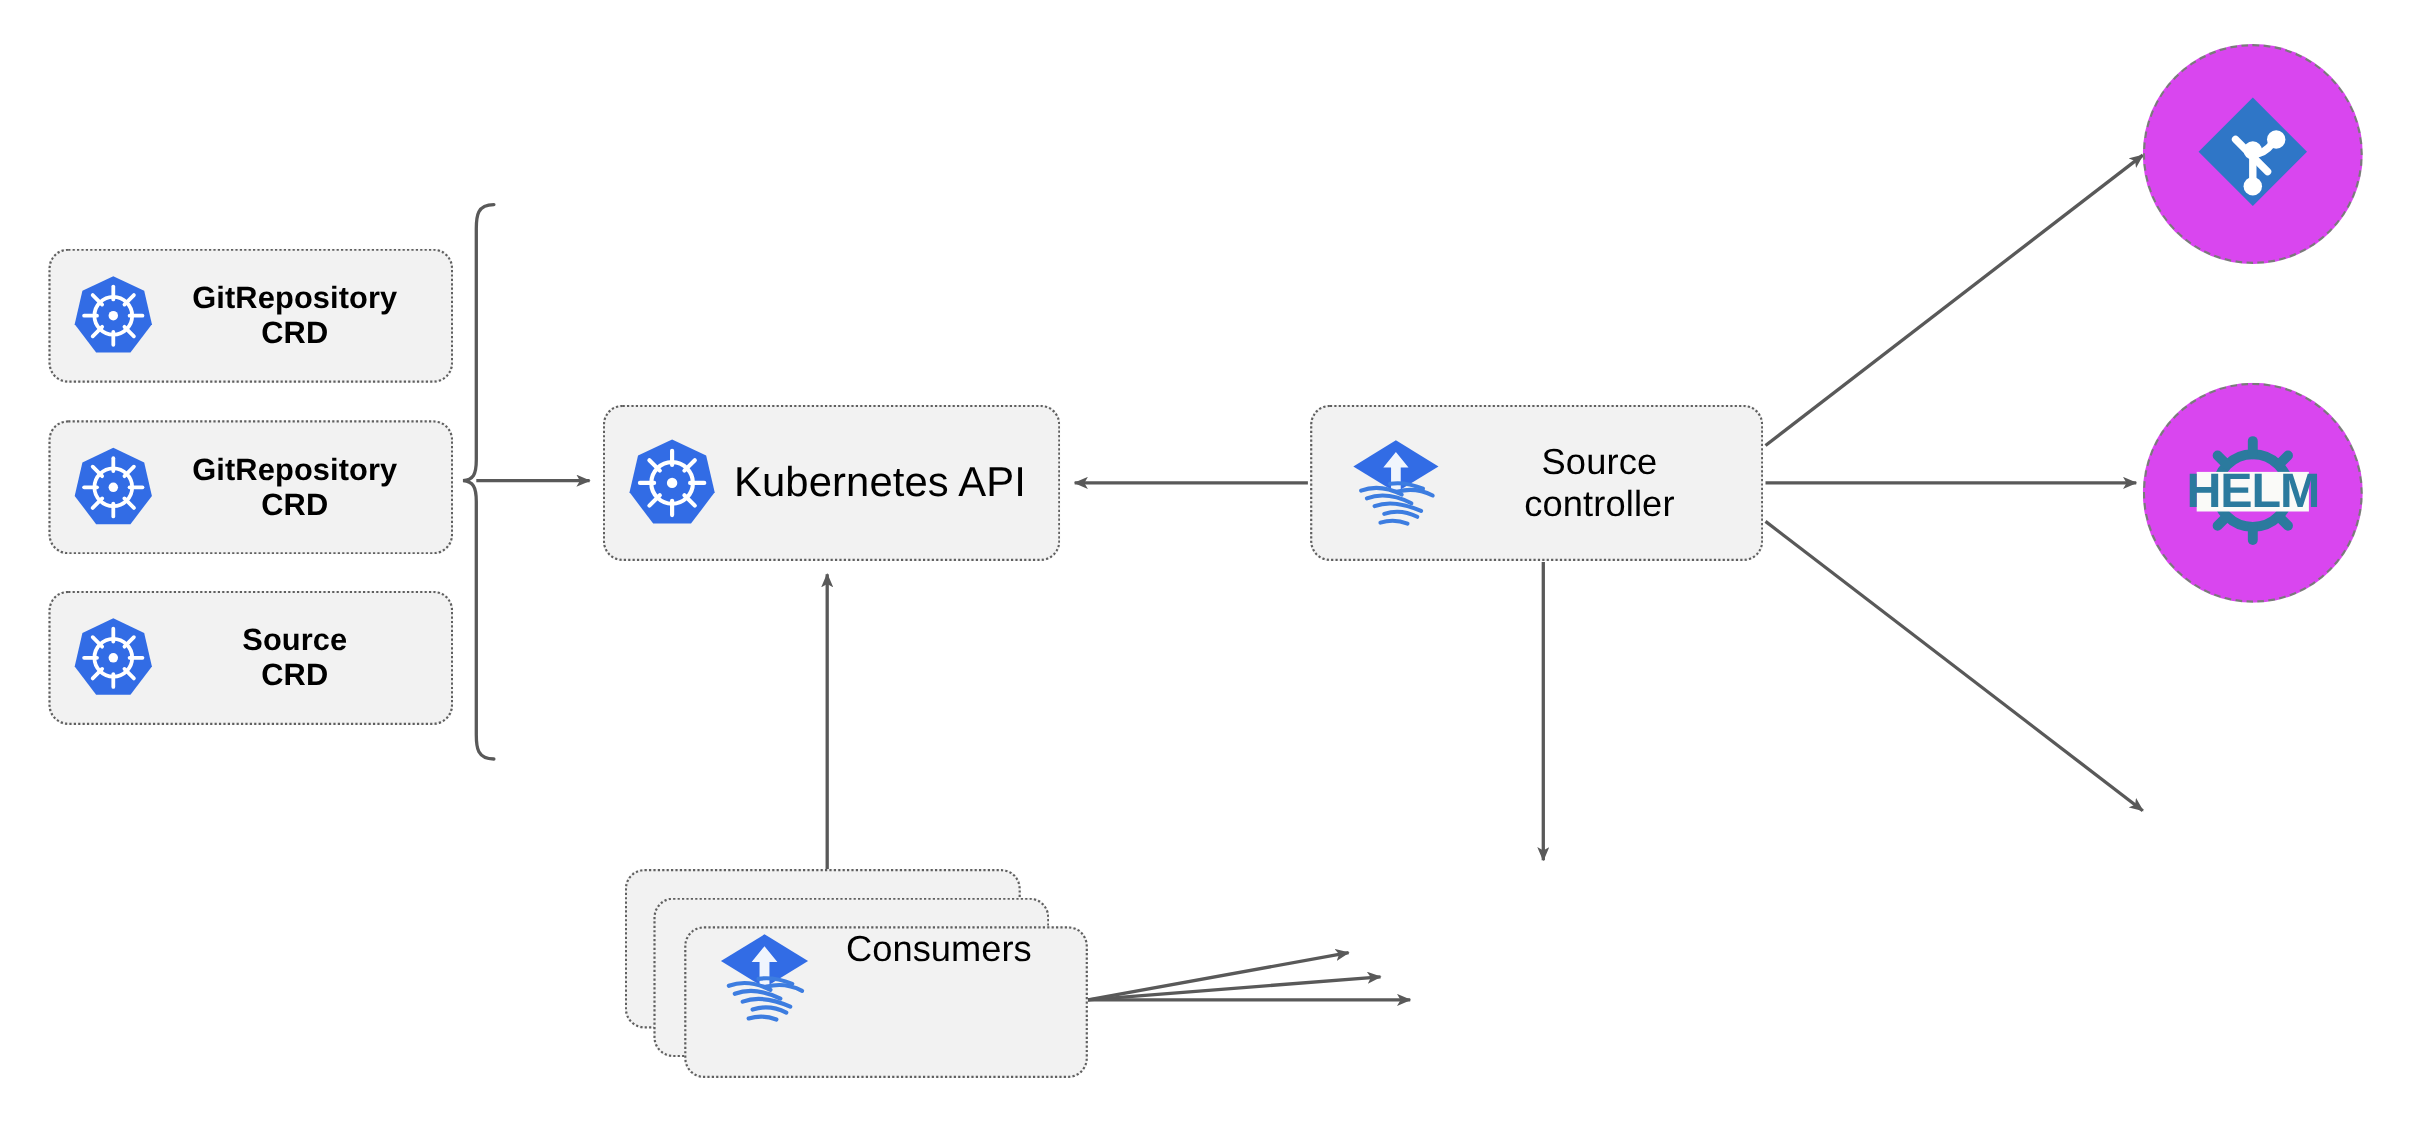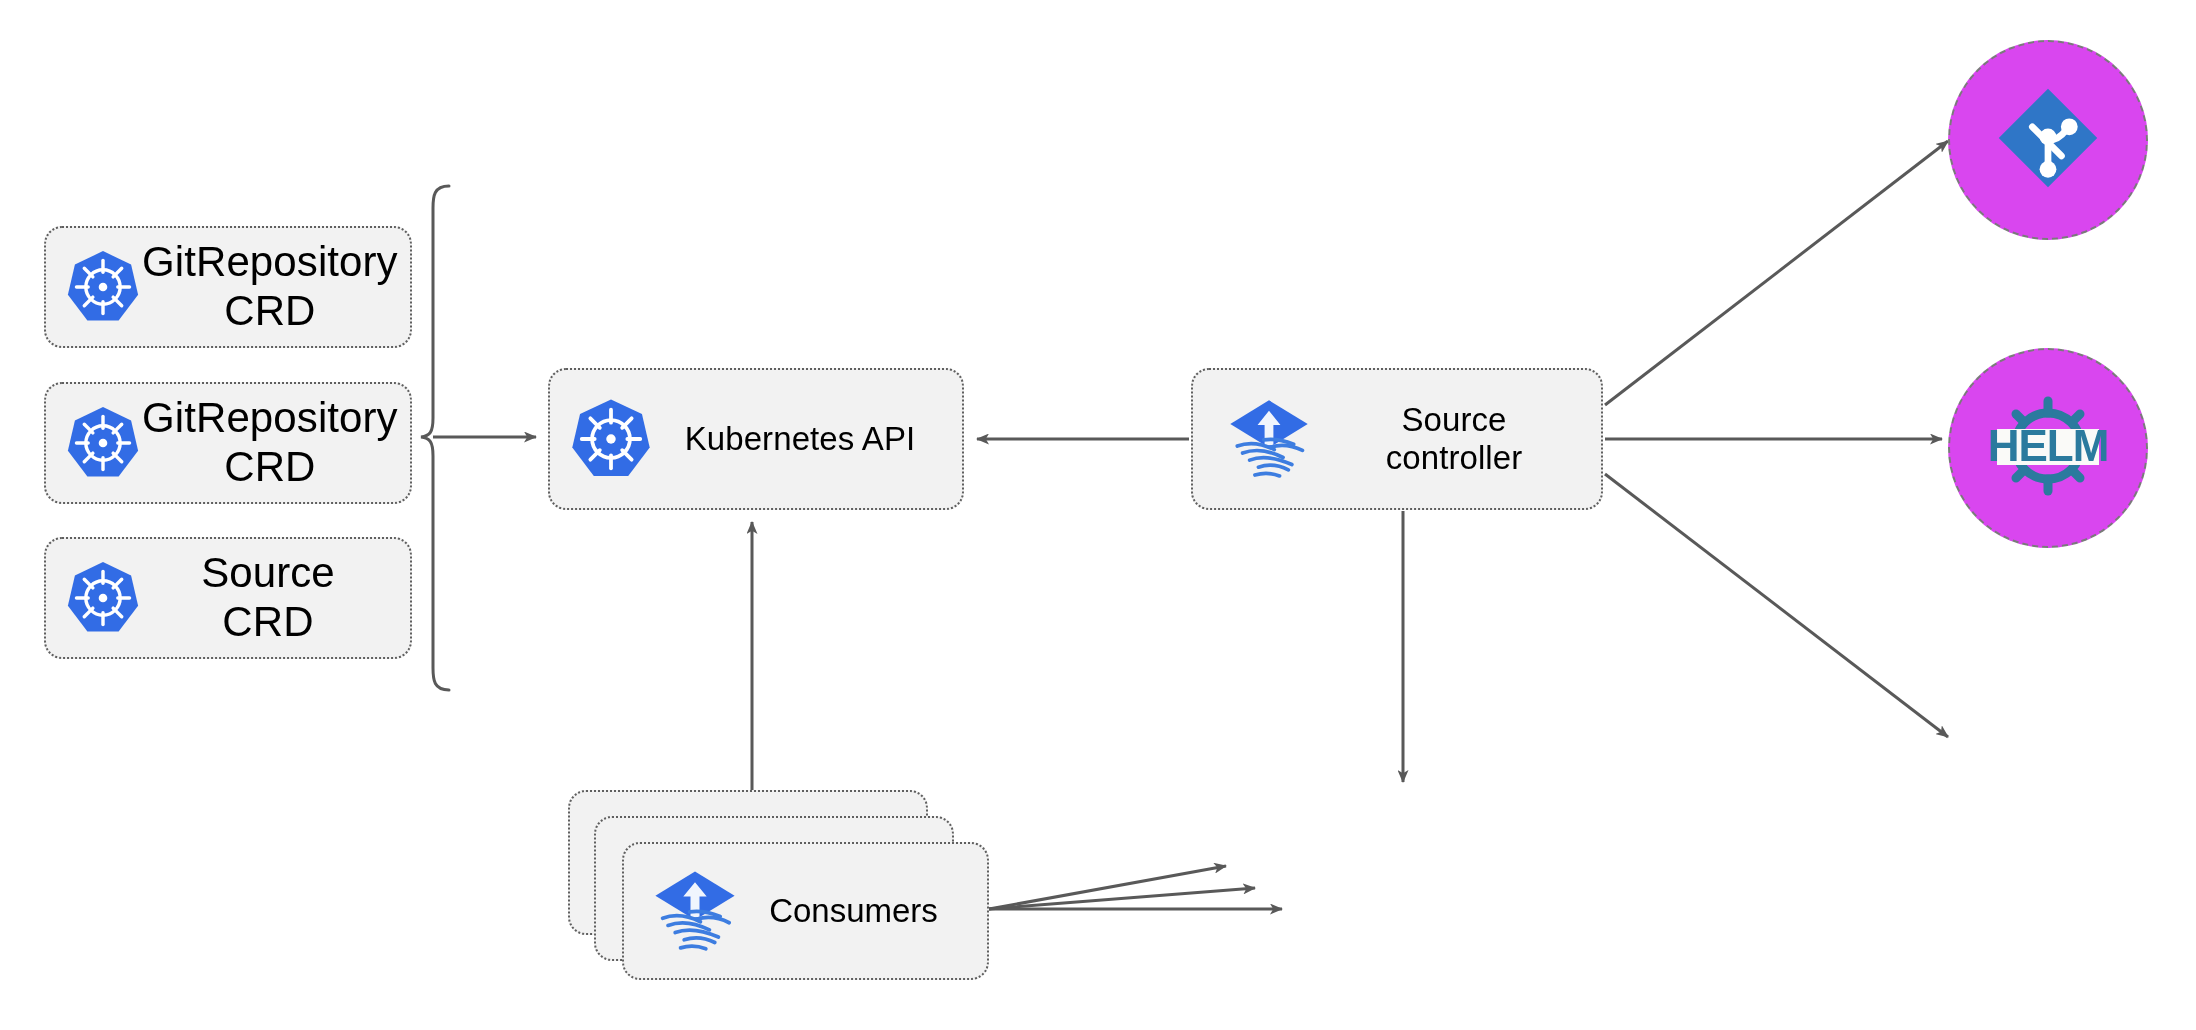--- a/index.html
+++ b/index.html
@@ -35,44 +35,44 @@
   .node .lbl{
     flex:1 1 auto;
     text-align:center;
     color:#000000;
     line-height:1.16;
     letter-spacing:.1px;
   }
   
   .crd{ width:368px; height:122px; padding:0 4px 0 18px; }
   .crd .ico{ width:78px; height:78px; }
-  .crd .lbl{ font-size:42px; padding-right:12px; }
+  .crd .lbl{ font-size:28px; padding-right:12px;font-weight:bold; }
 
   
   #node-k8s-api{ left:548px; top:368px; width:416px; height:142px; padding:0 10px 0 18px; }
   #node-k8s-api .ico{ width:86px; height:86px; }
-  #node-k8s-api .lbl{ font-size:33px; padding-right:6px; }
+  #node-k8s-api .lbl{ font-size:38px; padding-right:6px; }
 
   
   #node-source-controller{ left:1191px; top:368px; width:412px; height:142px; padding:0 10px 0 32px;gap:20px;}
   #node-source-controller .ico{ width:88px; height:88px; }
   #node-source-controller .lbl{ font-size:33px; padding-right:16px; }
 
   
   .stack{ position:absolute; z-index:5; }
   .stack .card{
     position:absolute;
     box-sizing:border-box;
     background:#f2f2f2;
     border:2px dotted #5f5f5f;
     border-radius:18px;
   }
   .stack .card.front{
     display:flex;
-    align-items:center;
+    align-items:flex-start;
     padding:0 10px 0 26px;
   }
   .stack .card.front .ico{ flex:0 0 auto; width:90px; height:90px; display:flex; align-items:center; justify-content:center;}
   .stack .card.front .lbl{ flex:1 1 auto; text-align:center; font-size:33px; color:#000; padding-right:10px;}
 
   
   .circle{
     position:absolute;
     box-sizing:border-box;
     width:200px;height:200px;

